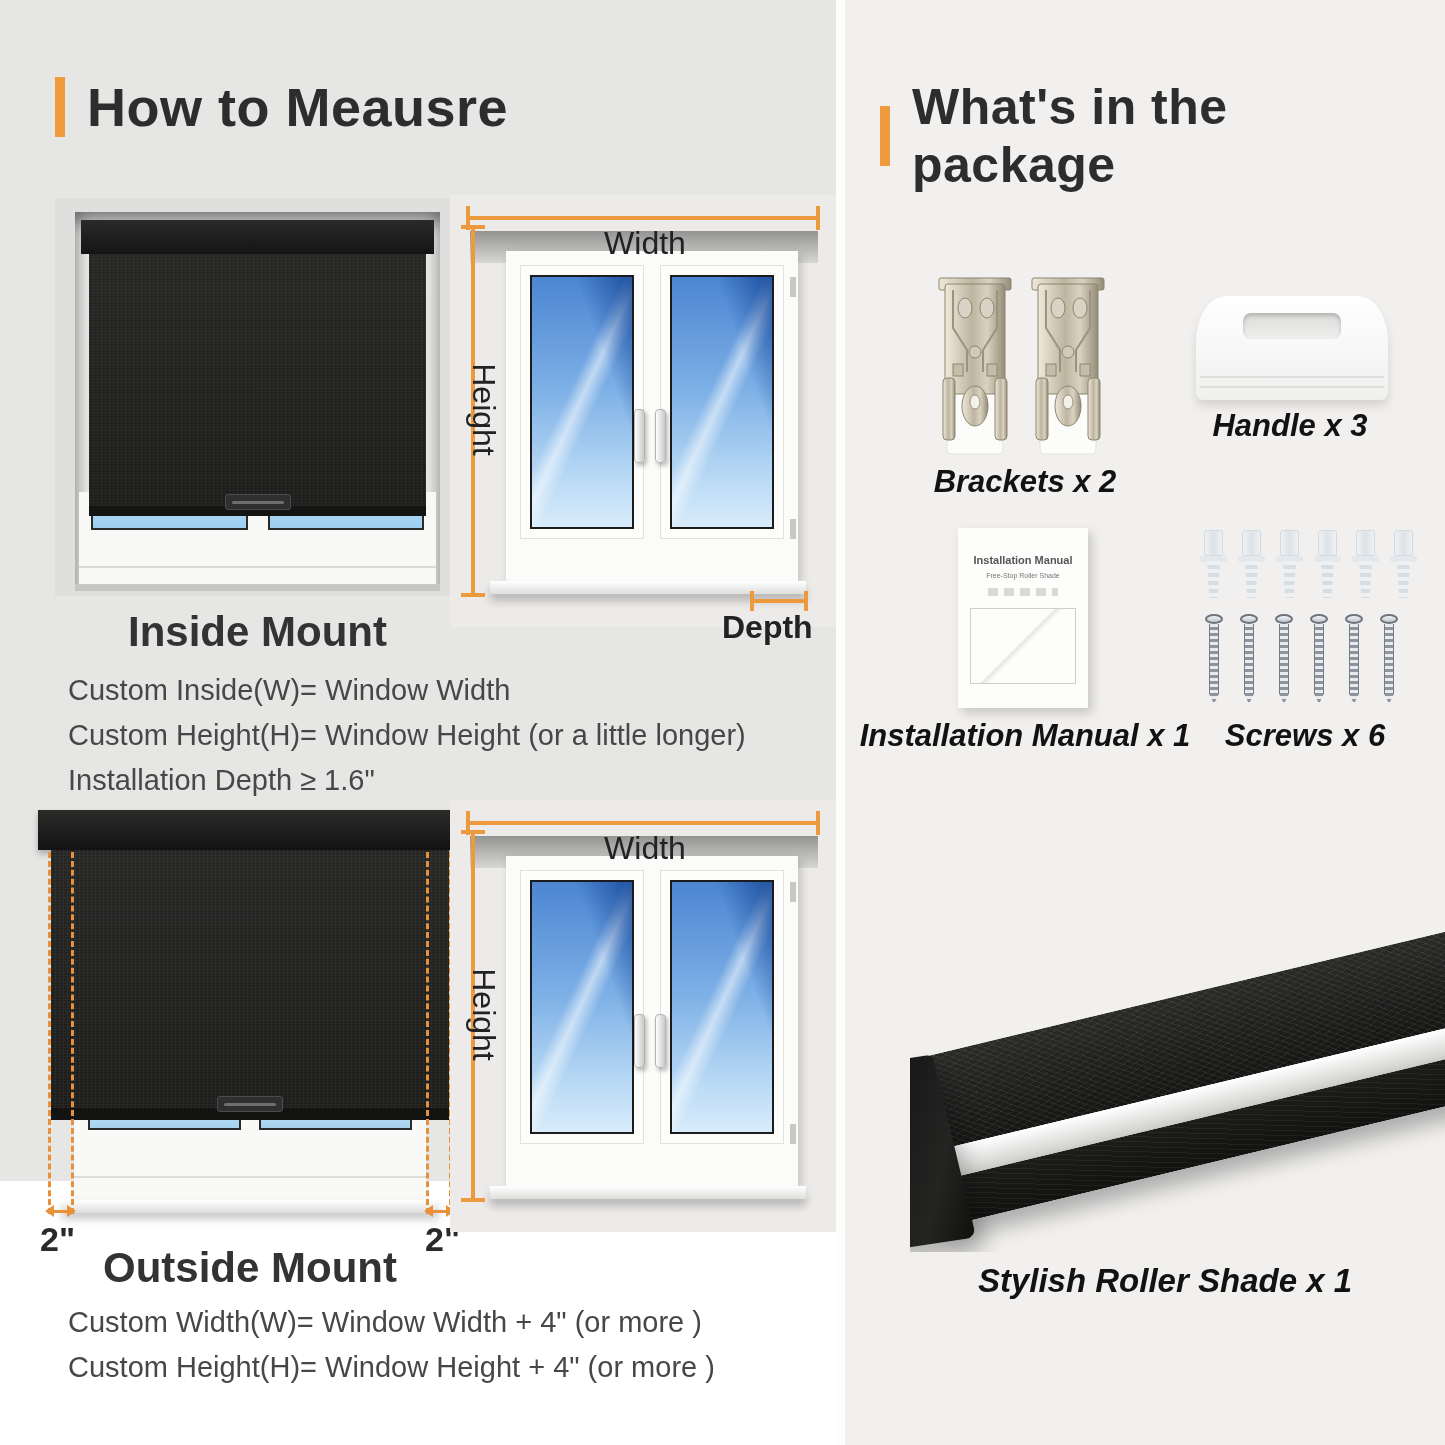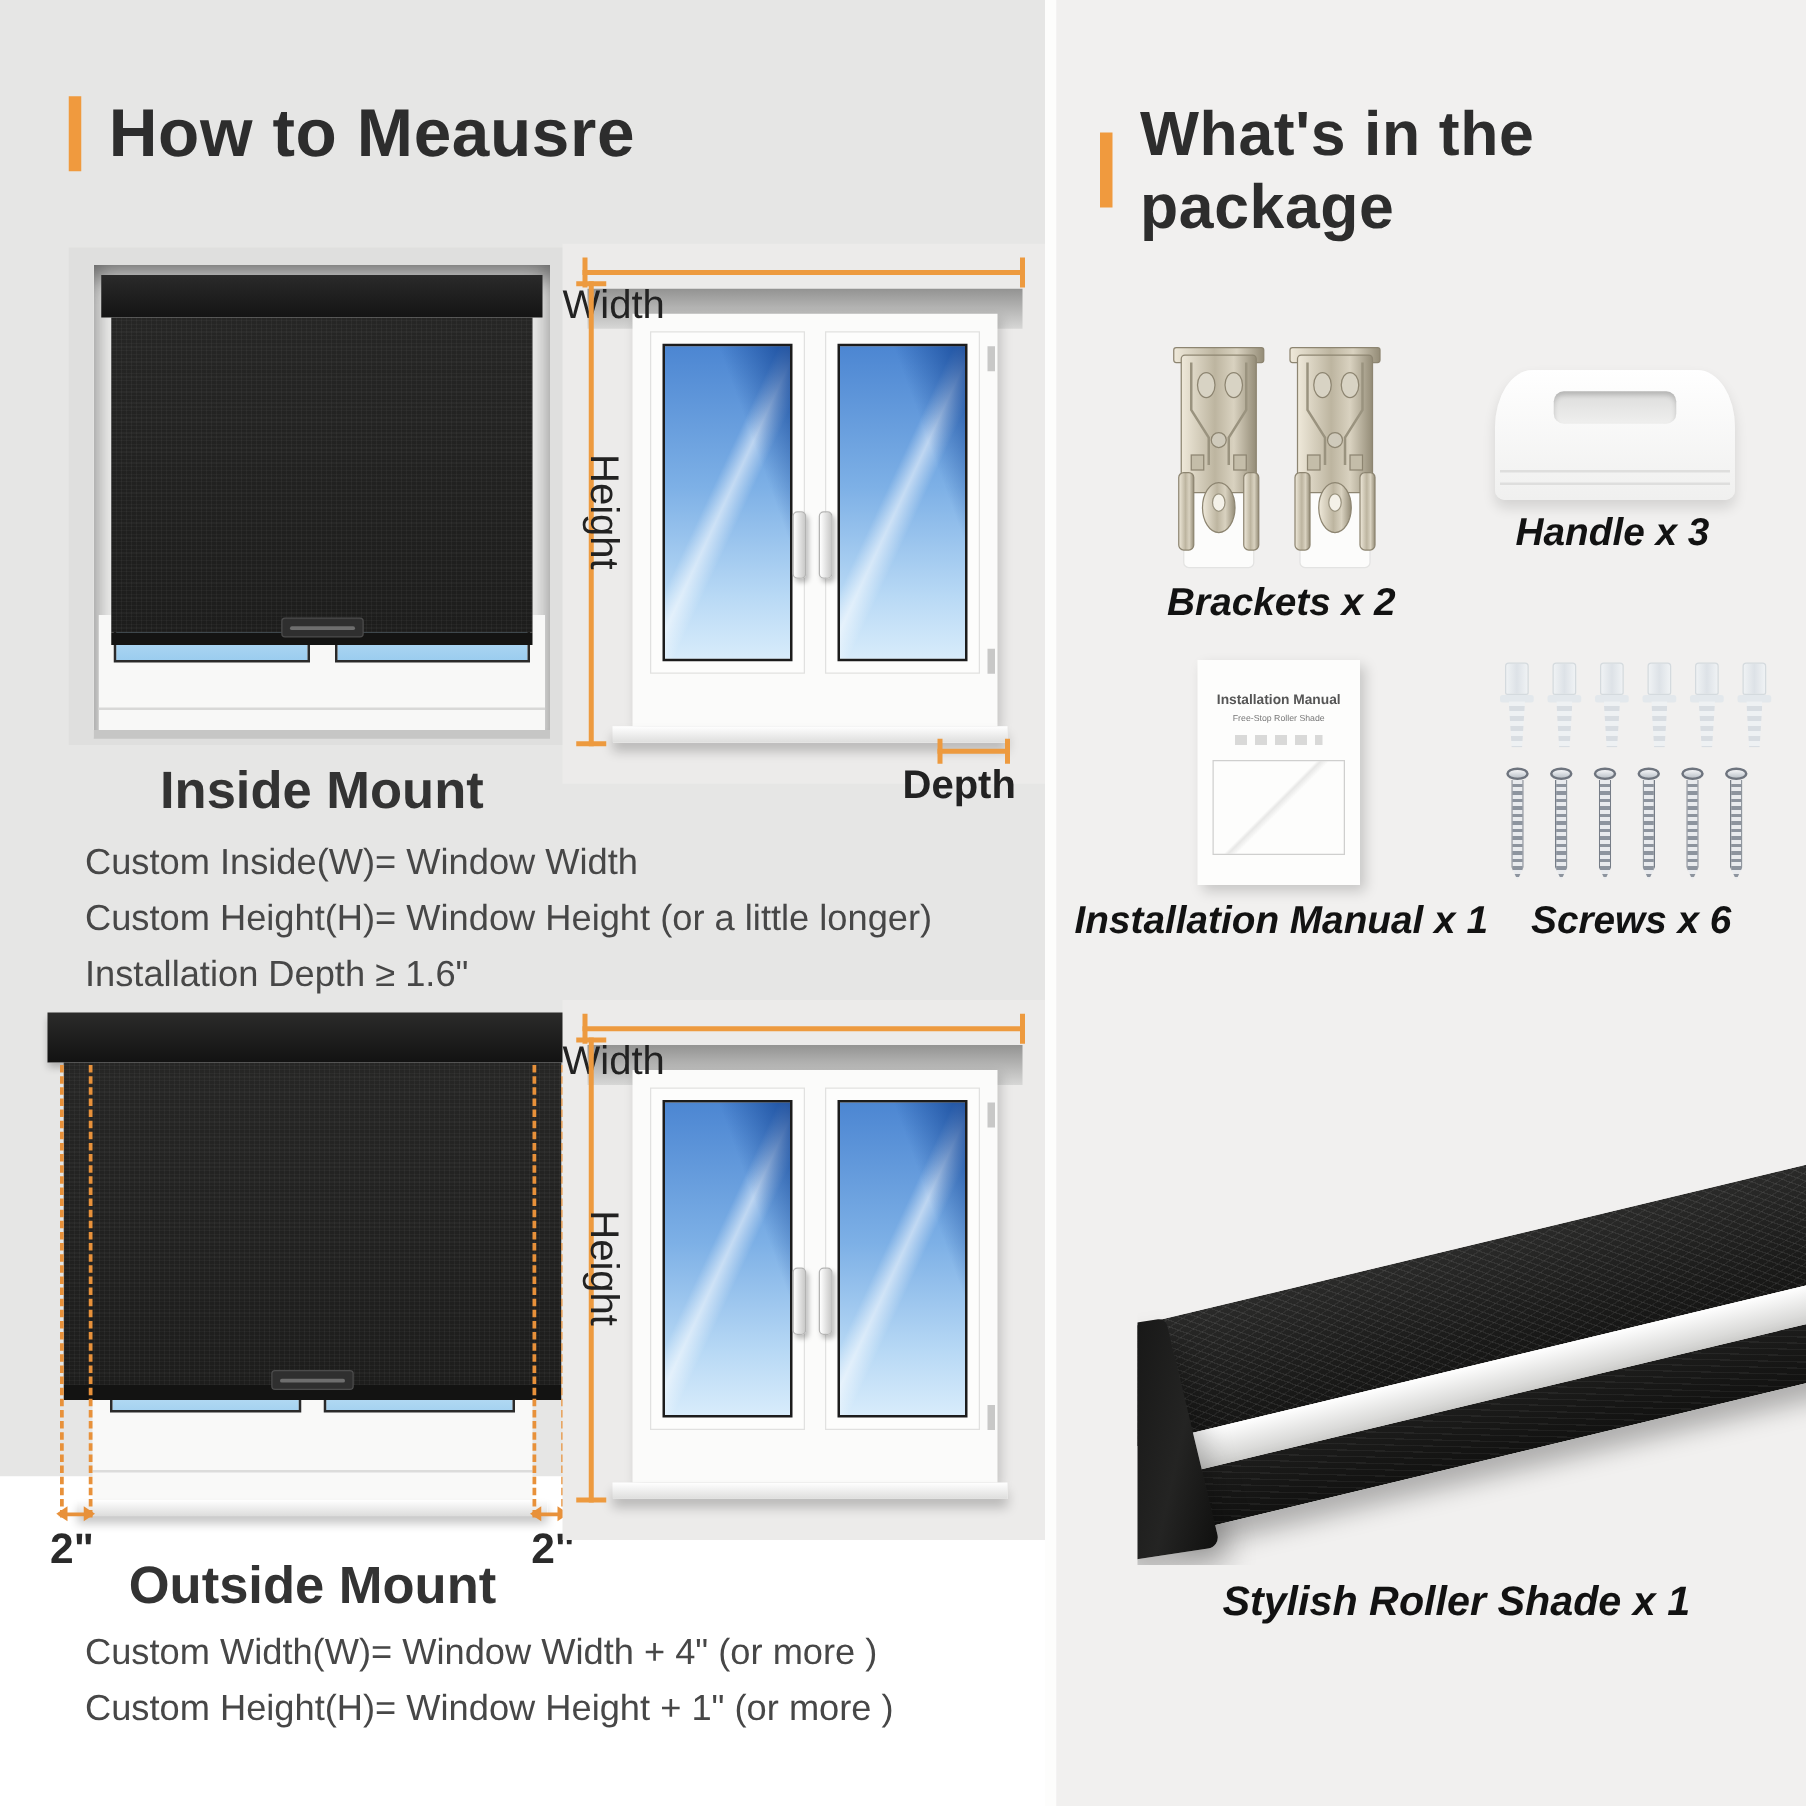--- a/index.html
+++ b/index.html
@@ -70,21 +70,21 @@
      background:linear-gradient(90deg,#ffffff,#c9c9c8);border:1px solid #b3b3b2;box-sizing:border-box;
      box-shadow:2px 3px 4px rgba(0,0,0,0.25);}
   .mwin .hdl.a{left:128px;} .mwin .hdl.b{left:149px;}
   .mwin .hinge{position:absolute;right:2px;width:6px;height:20px;background:#c8c8c7;}
   .mwin .hinge.t{top:26px;} .mwin .hinge.btm{bottom:42px;}
   .mwin .sill{position:absolute;left:40px;width:316px;top:386px;height:13px;
      background:linear-gradient(180deg,#ffffff,#dededd);box-shadow:0 7px 9px rgba(0,0,0,0.22);}
   .m-w-line{position:absolute;left:16px;right:20px;top:21px;height:4px;background:#ED9A3F;}
   .m-w-line::before,.m-w-line::after{content:'';position:absolute;top:-10px;width:4px;height:24px;background:#ED9A3F;}
   .m-w-line::before{left:0;} .m-w-line::after{right:0;}
-  .m-w-label{position:absolute;left:0;right:0;top:30px;}
+  .m-w-label{position:absolute;left:0;right:0;top:30px;text-align:center;}
   .m-h-line{position:absolute;left:21px;top:30px;width:4px;height:372px;background:#ED9A3F;}
   .m-h-line::before,.m-h-line::after{content:'';position:absolute;left:-10px;width:24px;height:4px;background:#ED9A3F;}
   .m-h-line::before{top:0;} .m-h-line::after{bottom:0;}
   .m-h-label{position:absolute;left:-27px;top:196px;width:120px;text-align:center;transform:rotate(90deg);}
   .m-d-line{position:absolute;left:300px;top:404px;width:58px;height:4px;background:#ED9A3F;}
   .m-d-line::before,.m-d-line::after{content:'';position:absolute;top:-8px;width:4px;height:20px;background:#ED9A3F;}
   .m-d-line::before{left:0;} .m-d-line::after{right:0;}
   .m-d-label{position:absolute;left:272px;top:414px;width:130px;text-align:left;font-weight:bold;}
 
   
@@ -265,21 +265,21 @@
       <div class="m-w-line"></div>
       <div class="m-w-label mlabel">Width</div>
       <div class="m-h-line"></div>
       <div class="m-h-label mlabel">Height</div>
     </div>
 
     <h2 class="mount-heading" style="left:38px;top:1244px;width:424px;">Outside Mount</h2>
 
     <div class="specs" style="left:68px;top:1300px;">
       <p>Custom Width(W)= Window Width + 4" (or more )</p>
-      <p>Custom Height(H)= Window Height + 1" (or more )</p>
+      <p>Custom Height(H)= Window Height + 4" (or more )</p>
     </div>
   </section>
 
   <div class="divider"></div>
 
   <section class="panel-right">
     <header class="sec-title t-right">
       <span class="bar"></span>
       <h1>What's in the package</h1>
     </header>

